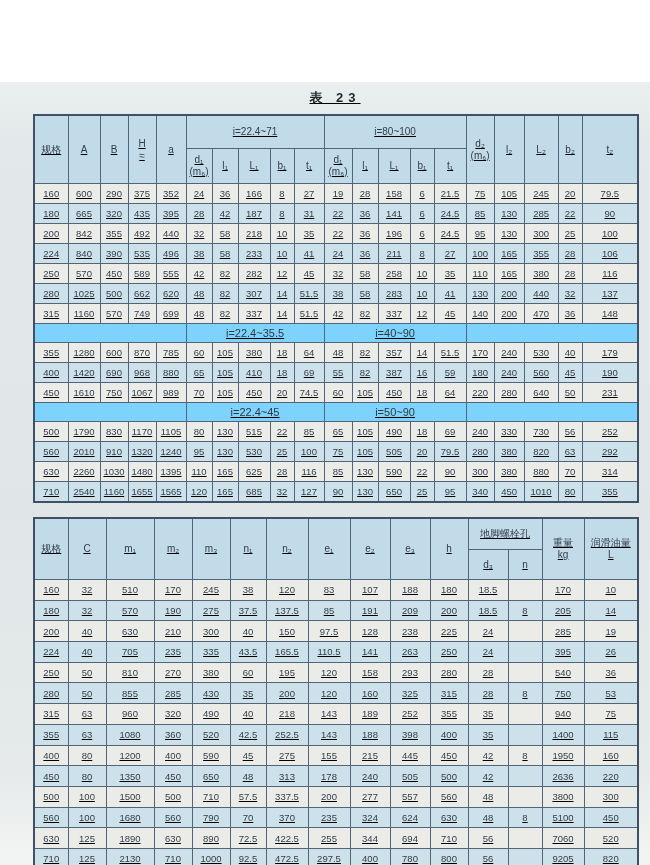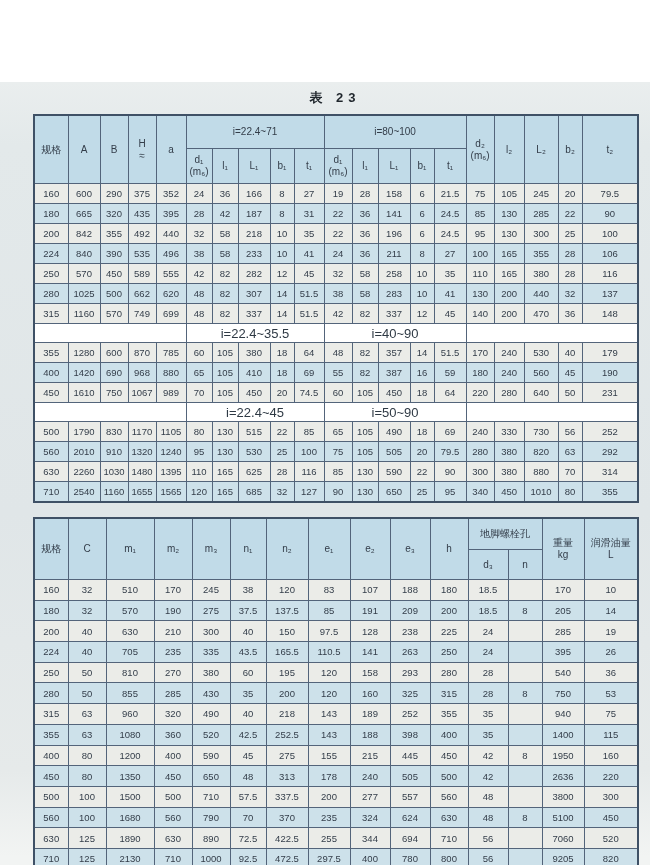--- a/index.html
+++ b/index.html
@@ -5,20 +5,21 @@
   html,body{margin:0;padding:0;}
   body{
     width:650px;height:865px;background:#ffffff;position:relative;
     font-family:"Liberation Sans", sans-serif;
     -webkit-font-smoothing:antialiased;
   }
   .scan{
     position:absolute;left:0;top:82px;width:650px;height:783px;
     background:linear-gradient(180deg,#eaeeee 0%,#e3e9ea 8%,#e0e6e8 55%,#e6eaea 88%,#f2f4f3 99%);
     overflow:hidden;
+    text-decoration:underline;
   }
   .caption{
     width:604px;margin:7px 0 7px 33px;text-align:center;
     font-size:13px;font-weight:bold;color:#1f262c;letter-spacing:5px;
   }
   table{
     border-collapse:collapse;table-layout:fixed;margin-left:33px;
     border:2px solid #3f5166;background:#e9ebe8;
   }
   #t2{margin-top:14px;}
@@ -31,21 +32,21 @@
     white-space:pre-line;
   }
   #t1 thead tr:nth-child(1) th{height:32px;}
   #t1 thead tr:nth-child(2) th{height:34px;}
   #t2 thead tr:nth-child(1) th{height:30px;text-align:center;}
   #t2 thead tr:nth-child(2) th{height:29px;}
   td{font-size:9.5px;height:19px;}
   #t2 td{height:19.7px;}
   .rw td{background:#ebece8;}
   .rb td{background:#cde1ea;}
-  tr.band td{background:#ffffff;height:18px;font-size:13px;color:#2e3944;}
+  tr.band td{background:#7dd3fc;height:18px;font-size:11px;color:#2e3944;}
 </style>
 </head>
 <body>
 
 <div class="scan">
   <div class="caption">表 23</div>
   <table id="t1" style="width: 604px;">
       <colgroup>
         <col style="width: 34px;">
         <col style="width: 32px;">

